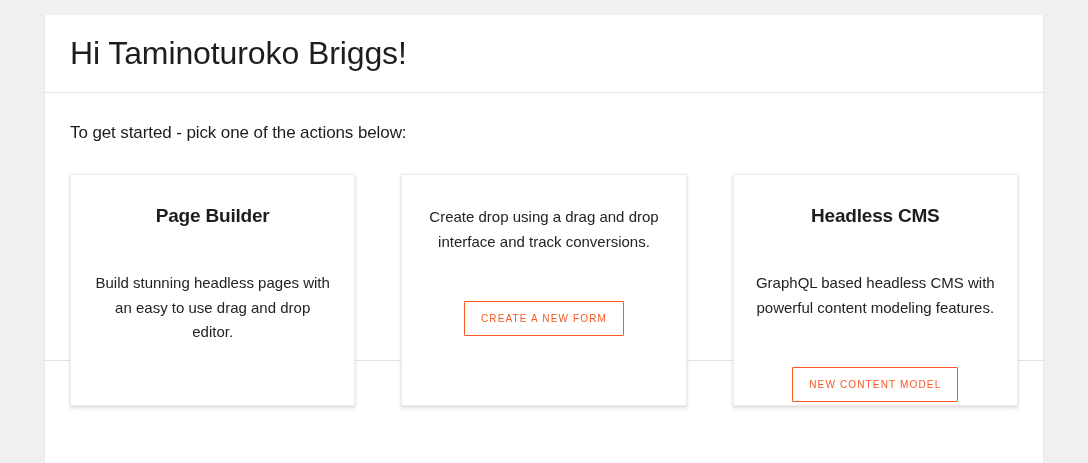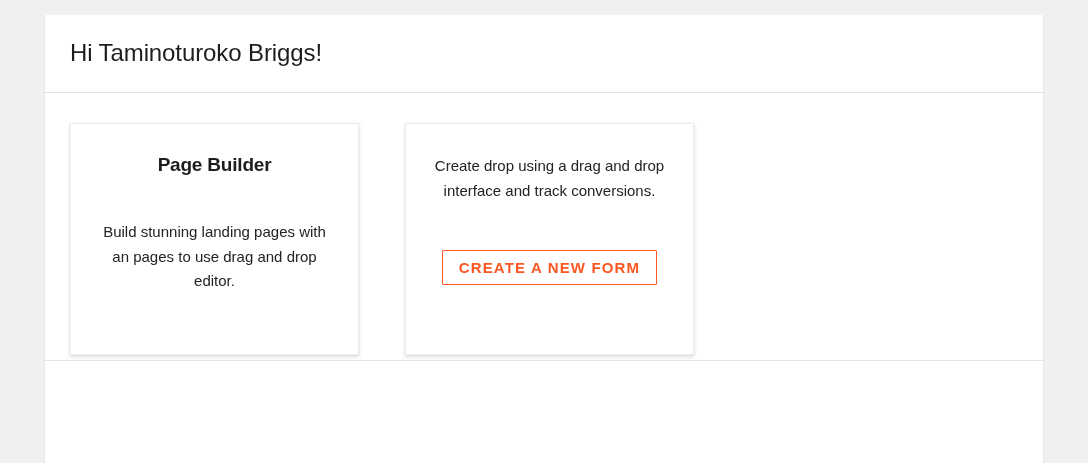--- a/index.html
+++ b/index.html
@@ -30,21 +30,21 @@
   
   .panel-header {
     height: 78px;
     display: flex;
     align-items: center;
     padding: 0 25px;
     border-bottom: 1px solid #e3e3e3;
   }
 
   .greeting {
-    font-size: 24px;
+    font-size: 32px;
     font-weight: 400;
     color: #1d1d1d;
     letter-spacing: -0.1px;
     line-height: 1.2;
   }
 
   
   .panel-body {
     padding: 30px 25px 0 25px;
     height: 268px;
@@ -98,22 +98,22 @@
   .card-action {
     display: inline-flex;
     align-items: center;
     justify-content: center;
     height: 35px;
     padding: 0 16px;
     background: transparent;
     border: 1px solid #fa5723;
     color: #fa5723;
     font-family: "Liberation Sans", sans-serif;
-    font-size: 15px;
-    font-weight: 700;
+    font-size: 10px;
+    font-weight: 400;
     letter-spacing: 1.15px;
     text-transform: uppercase;
     cursor: pointer;
     white-space: nowrap;
     border-radius: 1px;
   }
 
   
   .panel-footer {
     height: 24px;
@@ -124,32 +124,38 @@
 <body>
 
 <div class="page">
 
   <div class="panel-header">
     <h1 class="greeting">Hi Taminoturoko Briggs!</h1>
   </div>
 
   <div class="panel-body">
 
+    <p class="subtitle">To get started - pick one of the actions below:</p>
 
     <div class="cards">
 
       <div class="card">
         <div class="card-title">Page Builder</div>
-        <div class="card-desc">Build stunning landing pages with an pages to use drag and drop editor.</div>
+        <div class="card-desc">Build stunning headless pages with an easy to use drag and drop editor.</div>
       </div>
 
       <div class="card">
         <div class="card-desc">Create drop using a drag and drop interface and track conversions.</div>
         <button class="card-action">Create a new form</button>
       </div>
 
+      <div class="card">
+        <div class="card-title">Headless CMS</div>
+        <div class="card-desc">GraphQL based headless CMS with powerful content modeling features.</div>
+        <button class="card-action">New content model</button>
+      </div>
 
     </div>
   </div>
 
   <div class="panel-footer"></div>
 
 </div>
 
 </body></html>

